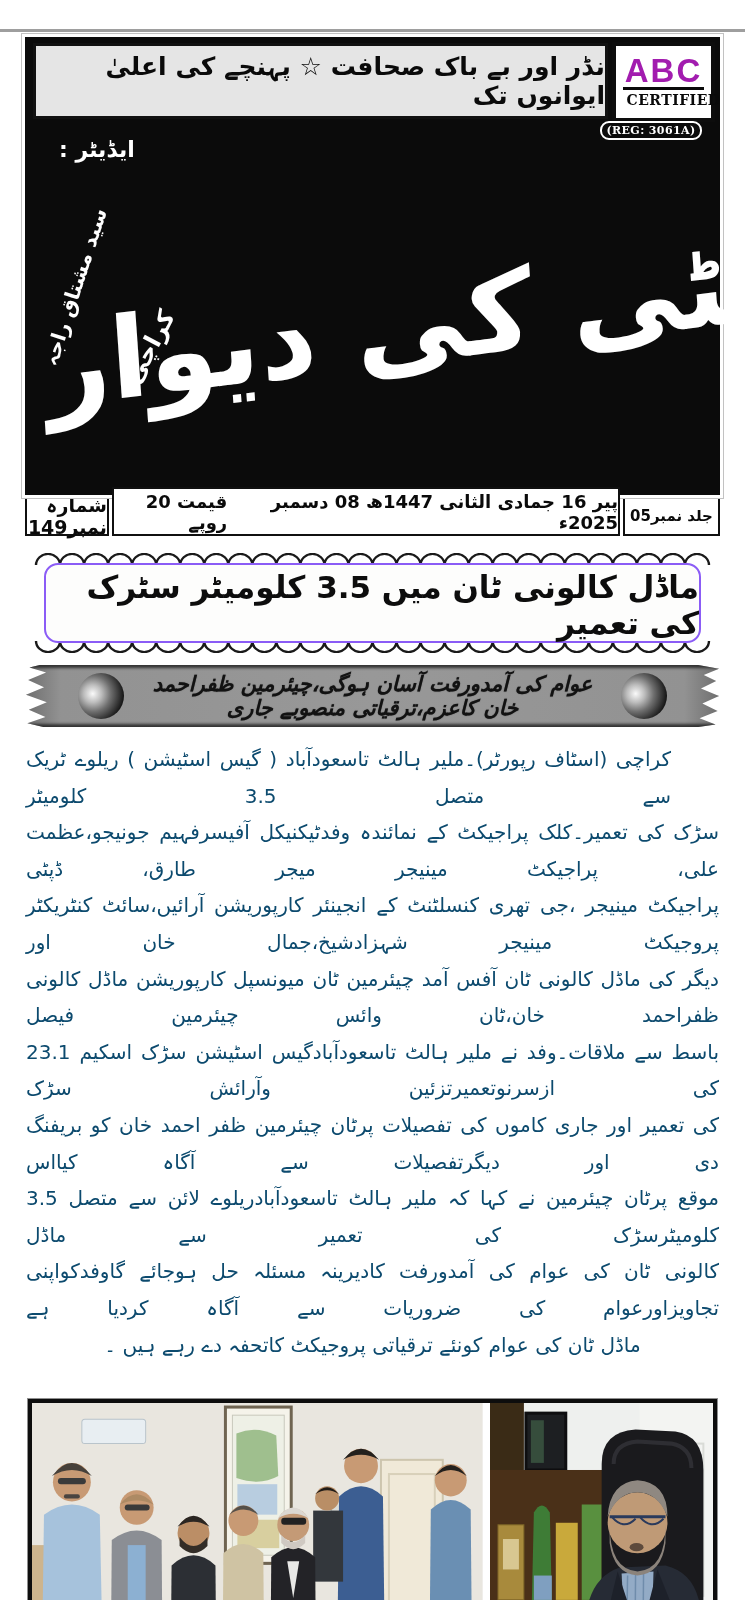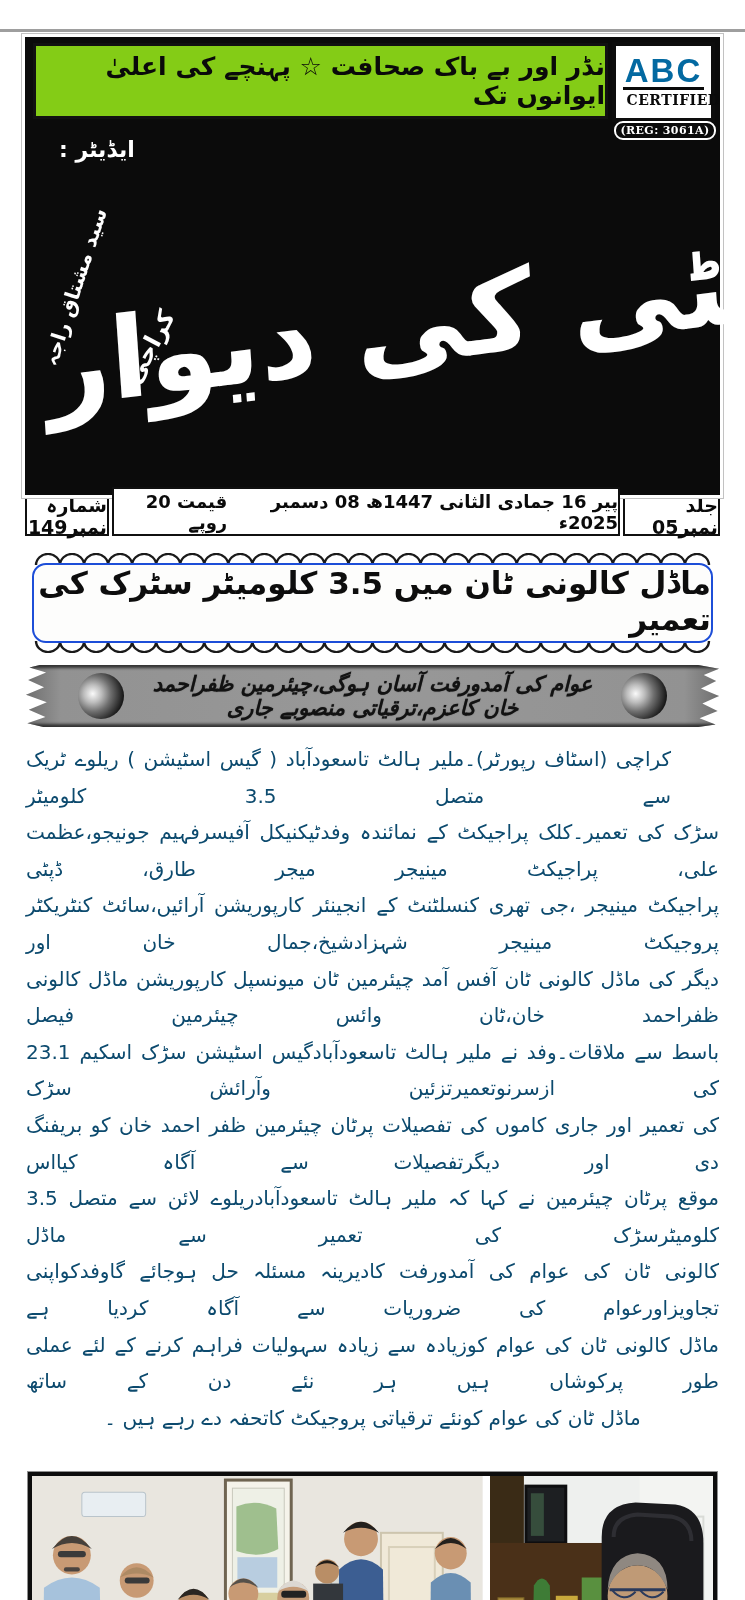--- a/index.html
+++ b/index.html
@@ -7,60 +7,60 @@
     width:745px;height:1600px;overflow:hidden;background:#ffffff;
     font-family:"DejaVu Sans",sans-serif;position:relative;
   }
   .top-rule{margin-top:29px;height:3px;background:#9e9e9e;}
   
   .masthead{
     margin:5px 25px 0;height:458px;background:#0b0b0b;position:relative;
     box-shadow:0 0 0 3px #fff,0 0 0 4px #c2c2c2;
   }
   .slogan-box{
-    position:absolute;left:8px;top:6px;right:112px;height:70px;background:#84cc16;
+    position:absolute;left:8px;top:6px;right:112px;height:70px;background:#e5e5e5;
     border:3px solid #111;display:flex;align-items:center;justify-content:center;
     direction:rtl;font-size:25px;font-weight:bold;color:#0a0a0a;
   }
   .abc-box{
     position:absolute;right:5px;top:5px;width:95px;height:72px;background:#fff;
     border:4px solid #0d0d0d;display:flex;flex-direction:column;align-items:center;justify-content:center;
   }
   .abc-main{font-family:"Liberation Sans",sans-serif;font-weight:900;font-size:33px;line-height:30px;
-    letter-spacing:2px;color:#0369a1;border-bottom:3px solid #0a0a0a;padding:0 2px 1px;}
+    letter-spacing:2px;color:#a21caf;border-bottom:3px solid #0a0a0a;padding:0 2px 1px;}
   .abc-sub{font-family:"DejaVu Serif",serif;font-weight:bold;font-size:14px;letter-spacing:.5px;color:#0a0a0a;margin-top:2px;margin-left:20px;}
   .reg-badge{
-    position:absolute;right:4px;top:84px;width:102px;box-sizing:border-box;text-align:center;
+    position:absolute;right:18px;top:84px;width:102px;box-sizing:border-box;text-align:center;
     border:2px solid #fff;border-radius:9px;color:#fff;font-size:11px;font-weight:bold;
     font-family:"DejaVu Serif",serif;padding:1px 2px;letter-spacing:.4px;background:#0b0b0b;
   }
   .chief-editor{position:absolute;left:168px;top:94px;width:290px;text-align:center;direction:rtl;
     color:#fff;font-size:24px;font-weight:bold;}
   .editor-label{position:absolute;left:34px;top:100px;direction:rtl;color:#fff;font-size:22px;font-weight:bold;}
   .editor-name{position:absolute;left:-38px;top:238px;width:176px;text-align:center;direction:rtl;color:#fff;
     font-size:20px;font-weight:bold;transform:rotate(-72deg);}
   .city-label{position:absolute;left:62px;top:296px;width:126px;text-align:center;direction:rtl;color:#fff;
     font-size:24px;font-weight:bold;transform:rotate(-62deg);}
   .mast-title{position:absolute;left:108px;right:10px;top:120px;bottom:8px;
     display:flex;align-items:center;justify-content:center;overflow:visible;}
   .mast-title span{direction:rtl;white-space:nowrap;color:#fff;font-weight:bold;font-size:112px;
     transform:rotate(-7deg) skewX(-3deg);letter-spacing:-2px;}
   
   .dateline{margin:0 25px;height:41px;display:flex;direction:rtl;align-items:flex-start;}
   .date-cell{box-sizing:border-box;background:#fff;border:2px solid #101010;display:flex;
     align-items:center;justify-content:center;direction:rtl;font-weight:bold;color:#0a0a0a;}
-  .vol-box{width:97px;height:41px;font-size:19px;}
+  .vol-box{width:97px;height:41px;font-size:15px;}
   .mid-box{flex:1;height:49px;margin:-8px 3px 0;font-size:18px;gap:22px;z-index:2;position:relative;}
   .issue-box{width:84px;height:41px;font-size:19px;}
   
   .headline-wrap{margin:17px 32px 0;}
   .scallop{display:block;width:100%;height:13px;}
   .headline-box{
-    border:2px solid #1d4ed8;border-radius:14px;height:76px;margin:-3px 0;
-    display:flex;align-items:flex-start;justify-content:center;background:#fdfdfc;position:relative;z-index:1;
+    border:2px solid #8b5cf6;border-radius:14px;height:76px;margin:-3px 12px;
+    display:flex;align-items:flex-end;justify-content:center;background:#fdfdfc;position:relative;z-index:1;
     direction:rtl;font-size:31px;font-weight:bold;color:#0d0d0d;letter-spacing:-.5px;
   }
   
   .ribbon{
     margin:12px 26px 0;height:62px;position:relative;
     background:linear-gradient(90deg,#6f6f6f 0%,#929292 5%,#989898 50%,#929292 95%,#6f6f6f 100%);
     box-shadow:inset 0 4px 3px -1px rgba(35,35,35,.85),inset 0 -4px 3px -1px rgba(35,35,35,.85);
     clip-path:polygon(2% 0%,97% 0%,100% 6%,97.8% 16%,99.6% 26%,97.4% 38%,100% 50%,97.6% 62%,99.8% 74%,97.2% 86%,99.5% 96%,97% 100%,2.5% 100%,0.2% 94%,2.8% 84%,0.4% 72%,3% 60%,0% 48%,2.6% 36%,0.3% 24%,2.9% 12%,0.5% 4%);
     display:flex;direction:rtl;align-items:center;justify-content:space-between;padding:0 52px;box-sizing:border-box;font-style:italic;
   }
@@ -132,21 +132,20 @@
 
 <div class="article">
   <div class="art-line first">کراچی (اسٹاف رپورٹر)۔ملیر ہالٹ تاسعودآباد ( گیس اسٹیشن ) ریلوے ٹریک سے متصل 3.5 کلومیٹر</div>
   <div class="art-line">سڑک کی تعمیر۔کلک پراجیکٹ کے نمائندہ وفدٹیکنیکل آفیسرفہیم جونیجو،عظمت علی، پراجیکٹ مینیجر میجر طارق، ڈپٹی</div>
   <div class="art-line">پراجیکٹ مینیجر ،جی تھری کنسلٹنٹ کے انجینئر کارپوریشن آرائیں،سائٹ کنٹریکٹر پروجیکٹ مینیجر شہزادشیخ،جمال خان اور</div>
   <div class="art-line">دیگر کی ماڈل کالونی ٹان آفس آمد چیئرمین ٹان میونسپل کارپوریشن ماڈل کالونی ظفراحمد خان،ٹان وائس چیئرمین فیصل</div>
   <div class="art-line">باسط سے ملاقات۔وفد نے ملیر ہالٹ تاسعودآبادگیس اسٹیشن سڑک اسکیم 23.1 کی ازسرنوتعمیرتزئین وآرائش سڑک</div>
   <div class="art-line">کی تعمیر اور جاری کاموں کی تفصیلات پرٹان چیئرمین ظفر احمد خان کو بریفنگ دی اور دیگرتفصیلات سے آگاہ کیااس</div>
   <div class="art-line">موقع پرٹان چیئرمین نے کہا کہ ملیر ہالٹ تاسعودآبادریلوے لائن سے متصل 3.5 کلومیٹرسڑک کی تعمیر سے ماڈل</div>
   <div class="art-line">کالونی ٹان کی عوام کی آمدورفت کادیرینہ مسئلہ حل ہوجائے گاوفدکواپنی تجاویزاورعوام کی ضروریات سے آگاہ کردیا ہے</div>
-  <div class="art-line">ماڈل کالونی ٹان کی عوام کوزیادہ سے زیادہ سہولیات فراہم کرنے کے لئے عملی طور پرکوشاں ہیں ہر نئے دن کے ساتھ</div>
   <div class="art-line last">ماڈل ٹان کی عوام کونئے ترقیاتی پروجیکٹ کاتحفہ دے رہے ہیں ۔</div>
 </div>
 
 <div class="photo-strip">
 
   <div class="photo-left">
     <svg viewBox="0 0 452 400" preserveAspectRatio="none">
       <rect width="452" height="400" fill="#e9e6df"></rect>
       <rect x="0" y="140" width="26" height="260" fill="#cdb48d"></rect>
       <rect x="26" y="140" width="5" height="260" fill="#b39a74"></rect>

